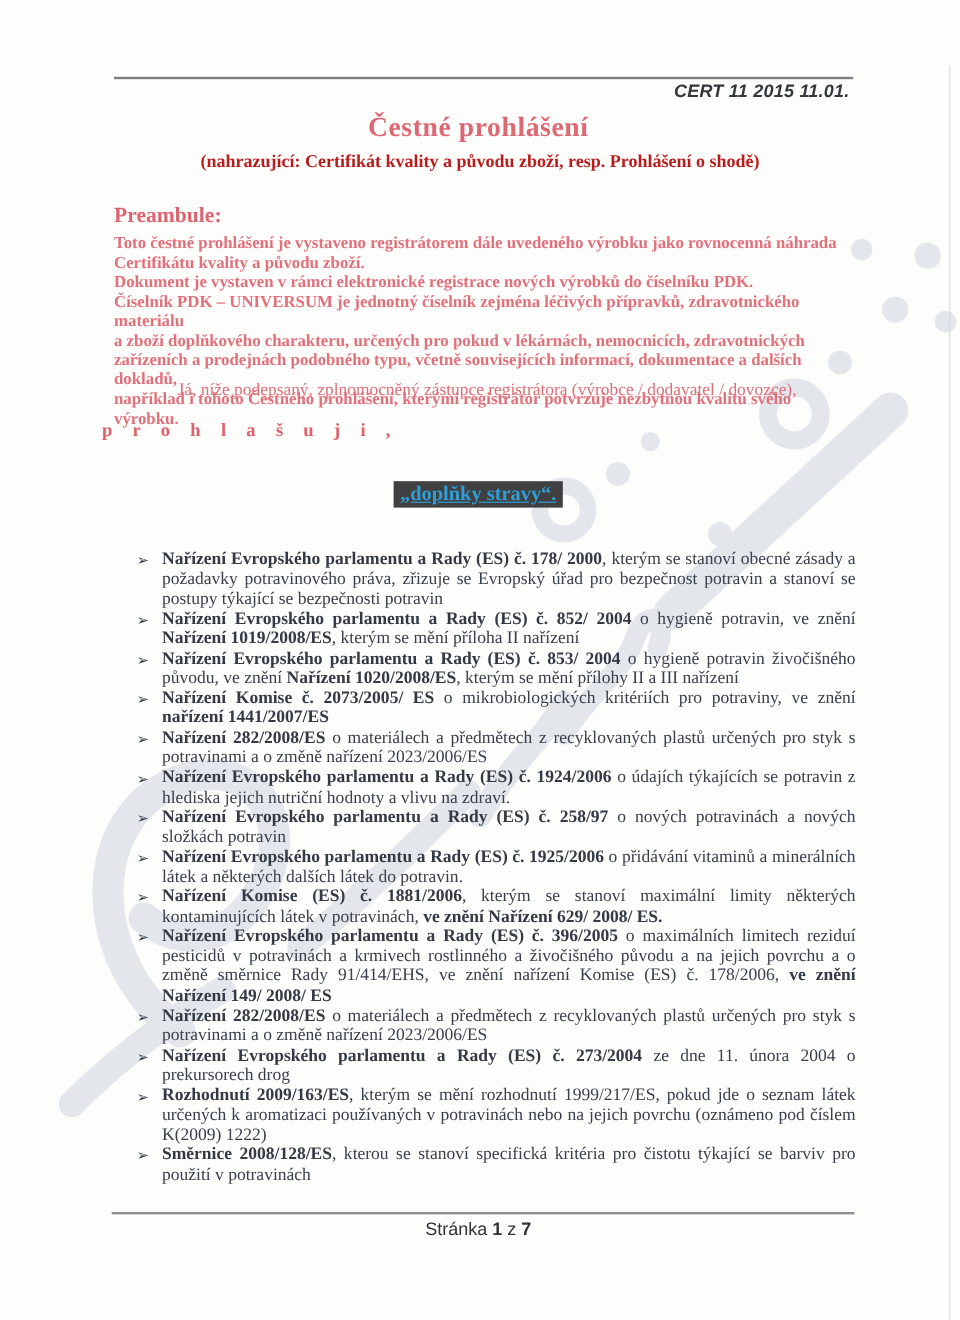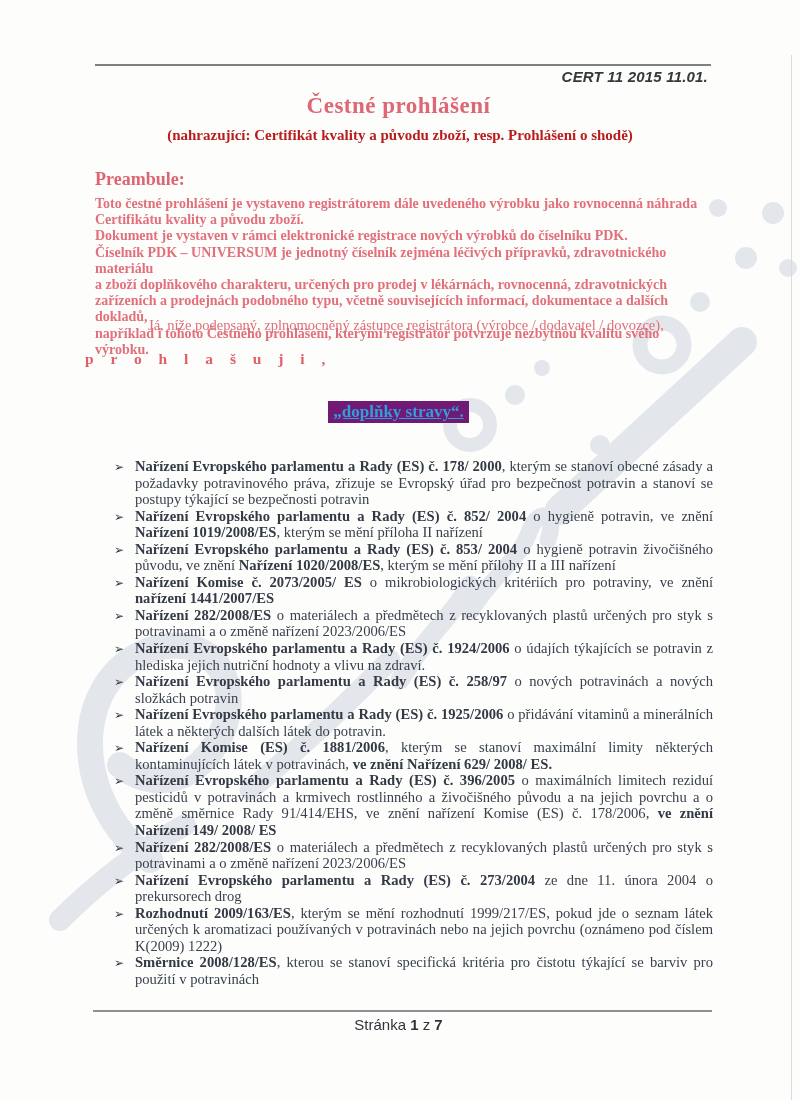--- a/index.html
+++ b/index.html
@@ -25,21 +25,21 @@
   .preambule-heading{top:169px;left:95px;font-size:18px;font-weight:700;color:#dd6571;}
   .preamble{top:196px;left:95px;width:620px;font-size:14px;font-weight:700;
     color:#e2707b;line-height:16.2px;}
 
   .intro-line{top:317px;left:148px;font-size:14.5px;color:#df6e79;}
   .verb{top:350px;left:85px;width:627px;
     font-size:15.5px;font-weight:700;color:#df6069;letter-spacing:6.5px;}
   .product-line{top:388px;left:85px;font-size:13.5px;color:#e0707a;}
 
   .highlight-row{top:401px;left:85px;width:627px;text-align:center;}
-  .highlight{display:inline-block;background:#701a75;color:#2f9fd9;
+  .highlight{display:inline-block;background:#404040;color:#2f9fd9;
     font-size:17px;font-weight:700;text-decoration:underline;padding:1px 5px;}
 
   .req-intro{top:436px;left:95px;font-size:15px;color:#3a4150;}
 
   .req-list{top:458px;left:114px;width:599px;margin:0;padding:0;list-style:none;}
   .req-list li{position:relative;padding-left:21px;text-align:justify;
     font-size:14.6px;line-height:16.55px;color:#39404d;}
   .req-list .bullet{position:absolute;left:0;top:1px;font-size:12px;color:#333a45;
     font-family:"DejaVu Sans", sans-serif;}
   .seg.bold{font-weight:700;color:#333a45;}
@@ -86,21 +86,21 @@
 
   <div class="title">Čestné prohlášení</div>
   <div class="subtitle">(nahrazující: Certifikát kvality a původu zboží, resp. Prohlášení o shodě)</div>
 
   <div class="preambule-heading">Preambule:</div>
   <div class="preamble" id="preamble-lines">
       <div>Toto čestné prohlášení je vystaveno registrátorem dále uvedeného výrobku jako rovnocenná náhrada</div>
       <div>Certifikátu kvality a původu zboží.</div>
       <div>Dokument je vystaven v rámci elektronické registrace nových výrobků do číselníku PDK.</div>
       <div>Číselník PDK – UNIVERSUM je jednotný číselník zejména léčivých přípravků, zdravotnického materiálu</div>
-      <div>a zboží doplňkového charakteru, určených pro prodej v lékárnách, rovnocenná, zdravotnických</div>
+      <div>a zboží doplňkového charakteru, určených pro pokud v lékárnách, nemocnicích, zdravotnických</div>
       <div>zařízeních a prodejnách podobného typu, včetně souvisejících informací, dokumentace a dalších dokladů,</div>
       <div>například i tohoto Čestného prohlášení, kterými registrátor potvrzuje nezbytnou kvalitu svého výrobku.</div>
     </div>
 
   <div class="intro-line">Já, níže podepsaný, zplnomocněný zástupce registrátora (výrobce / dodavatel / dovozce),</div>
   <div class="verb">p r o h l a š u j i ,</div>
   <div class="highlight-row">
     <span class="highlight">„doplňky stravy“.</span>
   </div>
 

